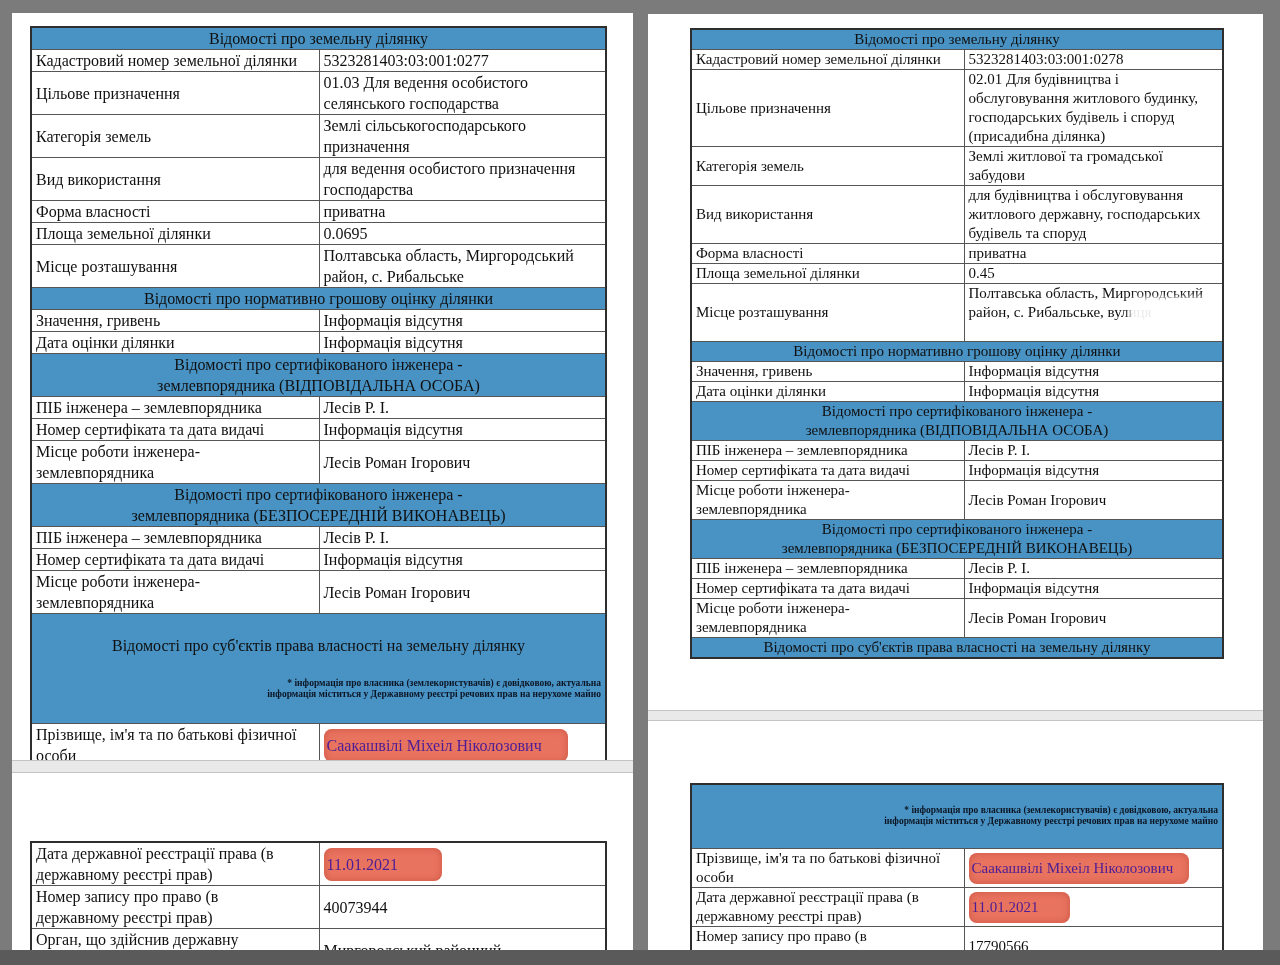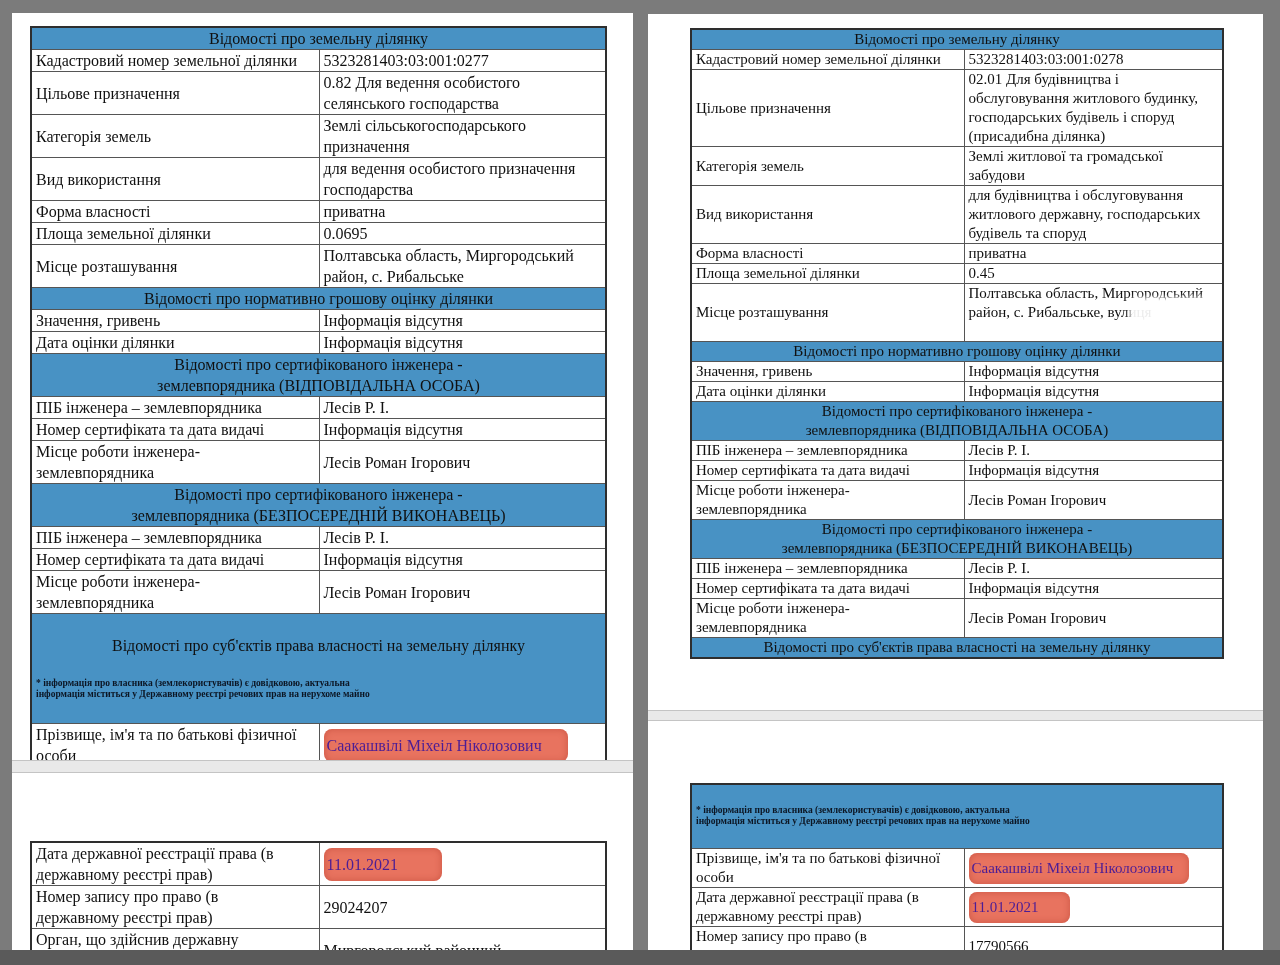--- a/index.html
+++ b/index.html
@@ -23,21 +23,21 @@
   .t-left  td{font-size:16px;line-height:21px;}
   .t-right td{font-size:15px;line-height:19px;}
   .t-left1{left:18px;top:13px;width:575px;}
   .t-left2{left:18px;top:828px;width:575px;}
   .t-right1{left:42px;top:14px;width:532px;}
   .t-right2{left:42px;top:769px;width:532px;}
 
   td.hdr{background:#4892c4;text-align:center;color:#0c1624;padding:1px 2px;}
   .hdr-note{
     font-size:9.5px;line-height:11px;font-weight:bold;color:#0c1624;
-    text-align:left;white-space:pre-line;padding:1px 0 2px 0;
+    text-align:right;white-space:pre-line;padding:1px 0 2px 0;
   }
   td.note-hdr{background:#4892c4;text-align:center;}
 
   .hl{display:inline-block;background:#e8735f;border-radius:8px;
       box-shadow:inset 0 0 7px rgba(170,50,35,.45);color:#4c1d95;}
   .hl-owner-l{padding:6px 26px 6px 3px;}
   .hl-owner-r{padding:6px 16px 6px 3px;}
   .hl-date-l{padding:6px 44px 6px 3px;}
   .hl-date-r{padding:6px 32px 6px 3px;}
 
@@ -62,21 +62,21 @@
       <tbody>
           <tr>
         <td class="hdr" colspan="2">Відомості про земельну ділянку</td>
       </tr>
       <tr>
         <td>Кадастровий номер земельної ділянки</td>
         <td>5323281403:03:001:0277</td>
       </tr>
       <tr>
         <td>Цільове призначення</td>
-        <td>0.82 Для ведення особистого
+        <td>01.03 Для ведення особистого
 селянського господарства</td>
       </tr>
       <tr>
         <td>Категорія земель</td>
         <td>Землі сільськогосподарського
 призначення</td>
       </tr>
       <tr>
         <td>Вид використання</td>
         <td>для ведення особистого призначення
@@ -164,21 +164,21 @@
         </colgroup>
       <tbody>
           <tr>
         <td>Дата державної реєстрації права (в
 державному реєстрі прав)</td>
         <td><span class="hl hl-date-l">11.01.2021</span></td>
       </tr>
       <tr>
         <td>Номер запису про право (в
 державному реєстрі прав)</td>
-        <td>29024207</td>
+        <td>40073944</td>
       </tr>
       <tr>
         <td>Орган, що здійснив державну
 реєстрацію права (в державному</td>
         <td>Миргородський районний</td>
       </tr>
     </tbody>
       </table>
   </div>
 

